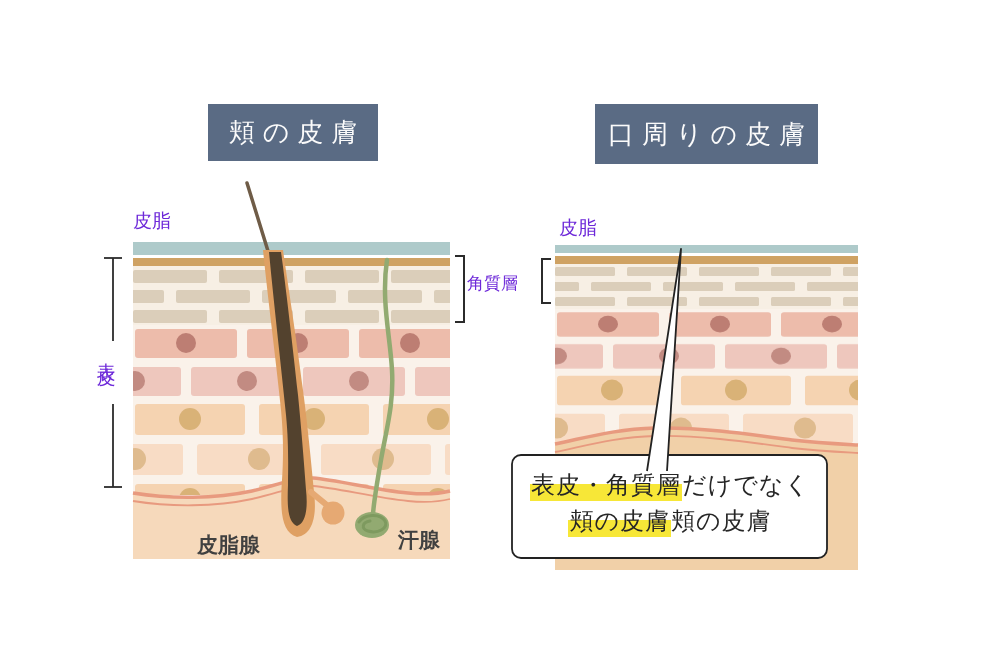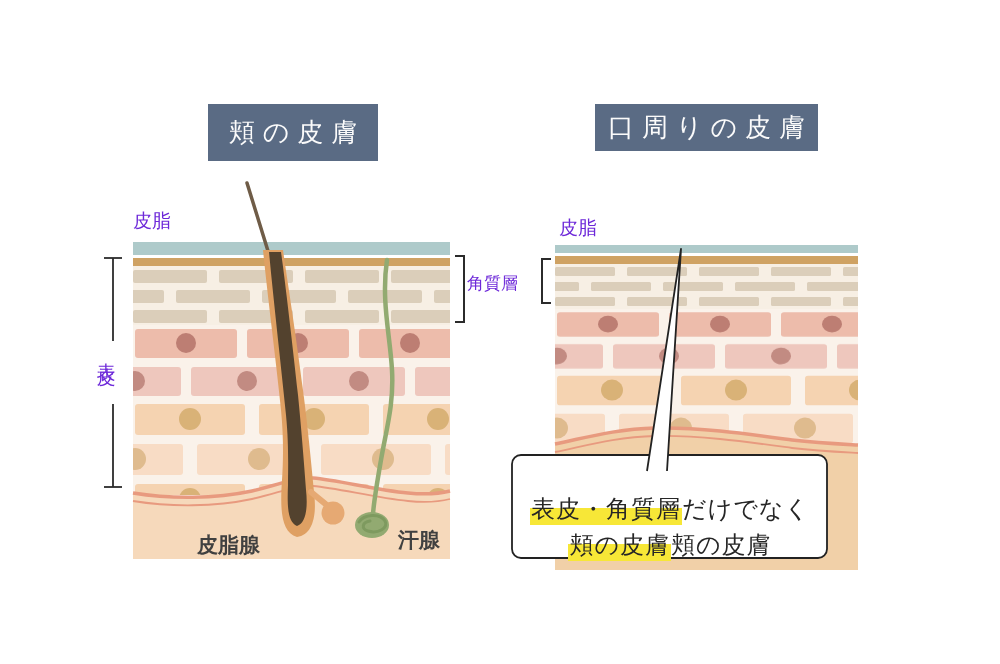--- a/index.html
+++ b/index.html
@@ -138,32 +138,32 @@
 
     <g>
       <rect x="512" y="455" width="315" height="103" rx="9" fill="#ffffff" stroke-width="1.8" stroke="#222222"></rect>
       <path d="M647,471 L681,249 L667,471" fill="#ffffff" stroke-width="1.8" stroke-linejoin="round" stroke="#222222"></path>
     </g>
   </svg>
 
   <div class="title-box" style="left:208px;top:104px;width:170px;height:57px;">
     <span>頬の皮膚</span>
   </div>
-  <div class="title-box" style="left:595px;top:104px;width:223px;height:47px;">
+  <div class="title-box" style="left:595px;top:104px;width:223px;height:60px;">
     <span>口周りの皮膚</span>
   </div>
 
   <div class="lbl" style="left:133px;top:208px;">皮脂</div>
   <div class="lbl" style="left:559px;top:215px;">皮脂</div>
 
   <div class="lbl lbl-sm" style="left:467px;top:272px;">角質層</div>
 
   <div class="lbl vert" style="left:93px;top:347px;">表皮</div>
 
   <div class="lbl lbl-big" style="left:197px;top:531px;">皮脂腺</div>
   <div class="lbl lbl-big" style="left:398px;top:526px;">汗腺</div>
 
-  <div class="bubble-text" style="left:512px;top:477px;width:316px;height:99px;">
+  <div class="bubble-text" style="left:512px;top:453px;width:316px;height:99px;">
     <div class="bubble-line"><span class="hl">表皮・角質層</span><span>だけでなく</span></div>
     <div class="bubble-line"><span class="hl">頬の皮膚</span><span>頬の皮膚</span></div>
   </div>
 
 </div>
 
 </body></html>

